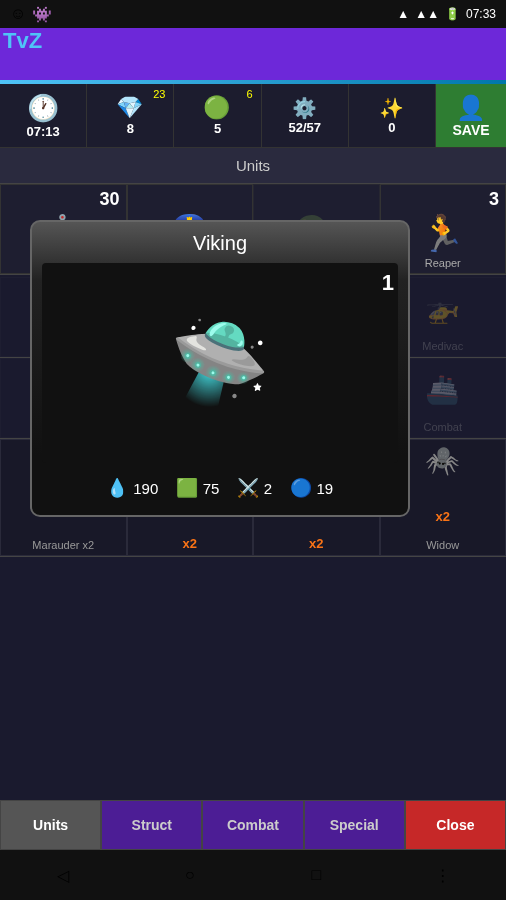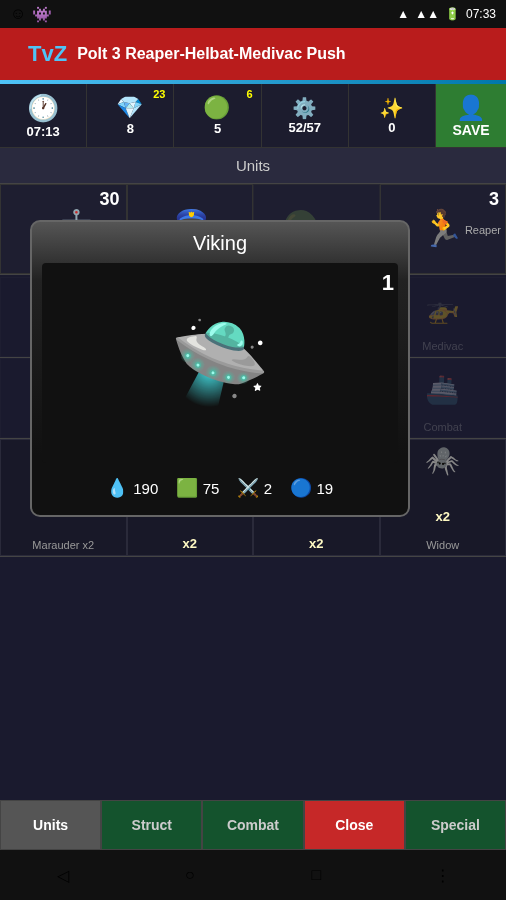--- a/index.html
+++ b/index.html
@@ -22,24 +22,23 @@
       justify-content: space-between;
       padding: 0 10px;
     }
     .status-bar-left { display: flex; gap: 6px; align-items: center; }
     .status-bar-right { display: flex; gap: 6px; align-items: center; font-size: 12px; color: #fff; }
 
     
     .title-bar {
       width: 100%;
       height: 52px;
-      background: #b91c1c;
-      display: flex;
-      align-items: center;
-      padding: 0 28px;
+      background: #6d28d9;
+      display: flex;
+      padding: 0 3px;
       gap: 10px;
     }
     .title-tvz {
       font-size: 22px;
       font-weight: bold;
       color: #4fc3f7;
     }
     .title-text {
       font-size: 16px;
       color: #fff;
@@ -76,21 +75,21 @@
       font-size: 13px;
       color: #fff;
       font-weight: bold;
     }
     .resource-badge {
       position: absolute;
       top: 4px;
       right: 8px;
       font-size: 11px;
       color: #ff0;
-      font-weight: bold;
+      font-weight: normal;
     }
     .save-btn {
       width: 70px;
       height: 100%;
       background: #2e7d32;
       display: flex;
       flex-direction: column;
       align-items: center;
       justify-content: center;
       cursor: pointer;
@@ -119,20 +118,21 @@
     .unit-grid {
       width: 100%;
       background: #1e1e30;
       display: grid;
       grid-template-columns: repeat(4, 1fr);
       border-bottom: 1px solid #444;
     }
     .unit-cell {
       border: 1px solid #333;
       display: flex;
+      flex-direction: column;
       align-items: center;
       justify-content: flex-end;
       padding: 4px;
       min-height: 90px;
       position: relative;
       cursor: pointer;
     }
     .unit-cell.dimmed { opacity: 0.45; }
     .unit-icon { font-size: 36px; }
     .unit-count {
@@ -245,21 +245,21 @@
       display: flex;
       flex-direction: column;
       align-items: center;
       justify-content: flex-end;
       padding: 4px;
       min-height: 90px;
       position: relative;
       cursor: pointer;
     }
     .x2-badge {
-      color: #fef9c3;
+      color: #f97316;
       font-size: 13px;
       font-weight: bold;
       margin-top: 32px;
     }
     .count-badge {
       position: absolute;
       top: 6px;
       right: 8px;
       font-size: 18px;
       color: #fff;
@@ -277,21 +277,21 @@
       grid-template-columns: repeat(5, 1fr);
       background: #222;
     }
     .tab-btn {
       display: flex;
       align-items: center;
       justify-content: center;
       font-size: 14px;
       font-weight: bold;
       color: #ccc;
-      background: #14532d;
+      background: #4c1d95;
       border: 1px solid #444;
       cursor: pointer;
     }
     .tab-btn.active {
       background: #555;
       color: #fff;
     }
     .tab-btn.close-tab {
       background: #c62828;
       color: #fff;
@@ -339,21 +339,20 @@
   <div class="status-bar-right">
     <span>▲</span>
     <span>▲▲</span>
     <span>🔋</span>
     <span>07:33</span>
   </div>
 </div>
 
 <div class="title-bar">
   <span class="title-tvz">TvZ</span>
-  <span class="title-text">Polt 3 Reaper-Helbat-Medivac Push</span>
 </div>
 
 <div class="accent-line"></div>
 
 <div class="resource-bar">
   <div class="resource-item">
     <span class="clock-icon">🕐</span>
     <span class="resource-value">07:13</span>
   </div>
   <div class="resource-item">
@@ -495,26 +494,26 @@
 <div class="bottom-tabs">
   <button class="tab-btn active">
     <span>Units</span>
   </button>
   <button class="tab-btn">
     <span>Struct</span>
   </button>
   <button class="tab-btn">
     <span>Combat</span>
   </button>
+  <button class="tab-btn">
+    <span>Special</span>
+  </button>
   <button class="tab-btn close-tab">
     <span>Close</span>
   </button>
-  <button class="tab-btn">
-    <span>Special</span>
-  </button>
 </div>
 
 <div class="android-nav">
   <div class="nav-btn">
     <span>◁</span>
   </div>
   <div class="nav-btn">
     <span>○</span>
   </div>
   <div class="nav-btn">

